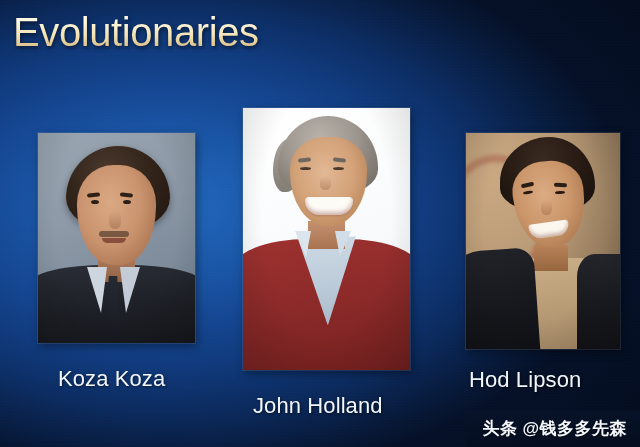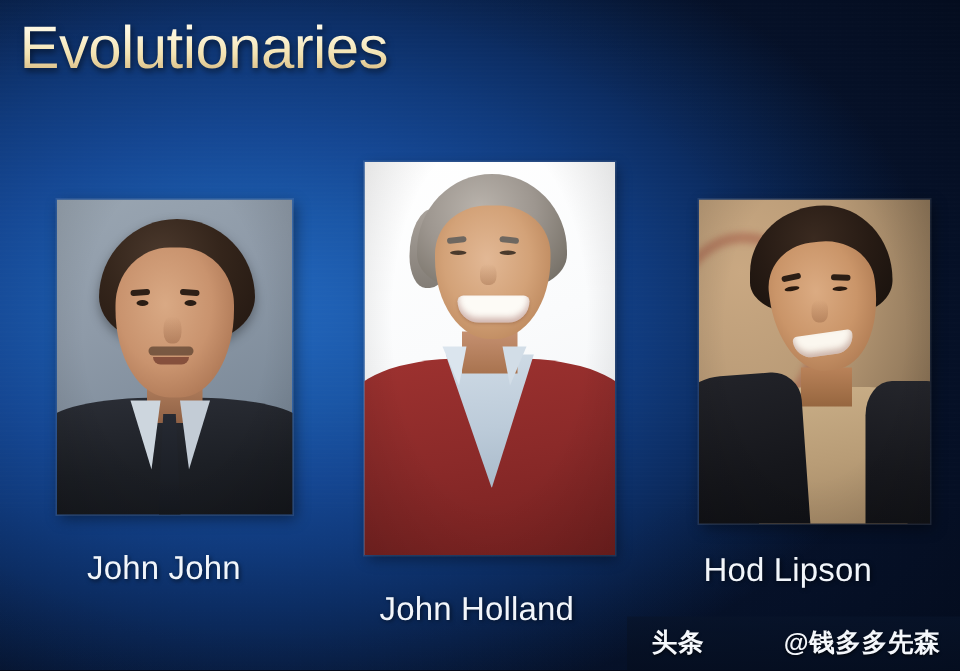--- a/index.html
+++ b/index.html
@@ -334,21 +334,21 @@
     gap: 5px;
     padding: 6px 13px 7px 16px;
     background: linear-gradient(180deg, rgba(8,20,42,.70), rgba(5,14,32,.86));
     color: #f4f7fb;
     font-size: 17px;
     font-weight: 700;
     letter-spacing: .5px;
     text-shadow: 0 1px 2px rgba(0,0,0,.6);
   }
   .wm-logo { font-weight: 700; }
-  .wm-handle { font-weight: 700; margin-left: 48px; }
+  .wm-handle { font-weight: 700; }
 </style>
 </head>
 <body>
 
 <div class="slide">
 
   <div class="slide-bg"></div>
   <div class="slide-bg-vig"></div>
   <div class="slide-noise"></div>
 
@@ -406,21 +406,21 @@
       <div class="lipson-brow-l"></div>
       <div class="lipson-brow-r"></div>
       <div class="lipson-eye-l"></div>
       <div class="lipson-eye-r"></div>
       <div class="lipson-nose"></div>
       <div class="lipson-smile"></div>
     </div>
     <div class="photo-grain"></div>
   </div>
 
-  <div class="caption cap-koza">John John</div>
+  <div class="caption cap-koza">Koza Koza</div>
   <div class="caption cap-lipson">Hod Lipson</div>
   <div class="caption cap-holland">John Holland</div>
 
   <div class="watermark">
     <span class="wm-logo">头条</span>
     <span class="wm-handle">@钱多多先森</span>
   </div>
 
 </div>
 

